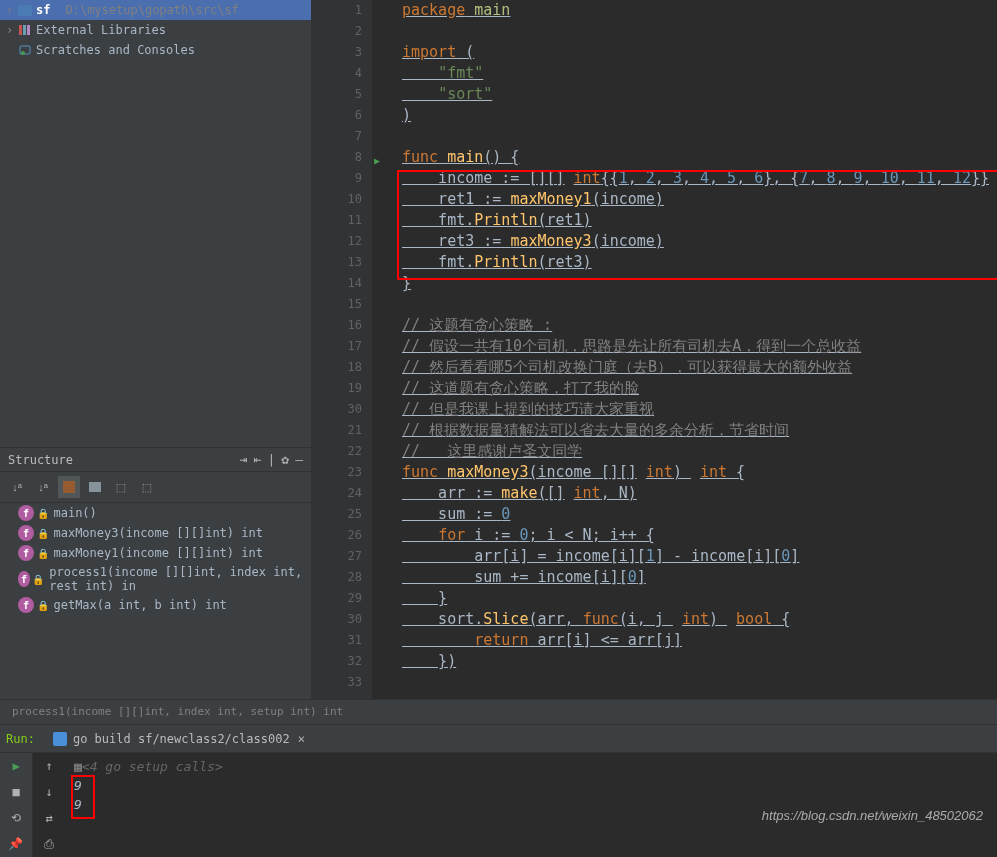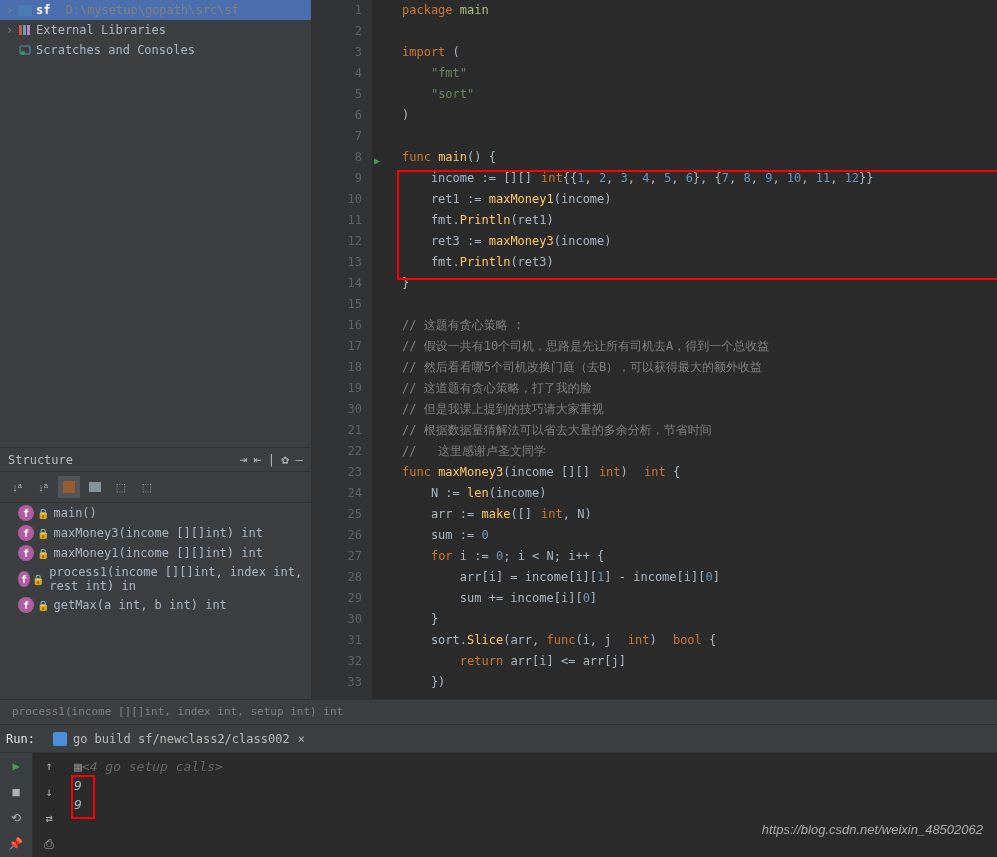--- a/index.html
+++ b/index.html
@@ -33,47 +33,47 @@
 .toolbar-btn.active { background: #515658; }
 .structure-list { flex: 1; overflow: hidden; }
 .struct-item { display: flex; align-items: center; padding: 2px 6px 2px 18px; font-size: 12px; cursor: pointer; }
 .struct-item .f-icon { width: 16px; height: 16px; border-radius: 50%; background: #b05ca0; color: #fff; font-size: 10px; display: flex; align-items: center; justify-content: center; margin-right: 3px; font-weight: bold; }
 .struct-item .lock { color: #c75450; margin-right: 4px; font-size: 10px; }
 
 .editor-area { flex: 1; background: #2b2b2b; display: flex; overflow: hidden; }
 .gutter { width: 60px; background: #313335; text-align: right; padding-right: 10px; color: #606366; font-size: 12px; position: relative; }
 .gutter-line { height: 21px; line-height: 21px; position: relative; }
 .gutter-line .run-icon { position: absolute; right: -18px; top: 3px; color: #499c54; font-size: 10px; }
-.code-area { flex: 1; font-size: 12px; position: relative; padding-left: 30px; }
+.code-area { flex: 1; font-size: 15px; position: relative; padding-left: 30px; text-decoration: underline; }
 .code-line { height: 21px; line-height: 21px; white-space: pre; }
 .kw { color: #cc7832; }
 .str { color: #6a8759; }
 .num { color: #6897bb; }
 .fn { color: #ffc66d; }
 .ty { color: #cc7832; margin-left: 9px; }
 .cm { color: #808080; }
 .pkg { color: #afbf7e; }
 .highlight-box { position: absolute; left: 25px; top: 170px; width: 858px; height: 110px; border: 2px solid #ff0000; pointer-events: none; }
 
 .breadcrumb { background: #3c3f41; border-top: 1px solid #323232; padding: 4px 12px; font-size: 11px; color: #808080; height: 26px; display: flex; align-items: center; }
 
 .run-panel { background: #2b2b2b; border-top: 1px solid #323232; }
 .run-tabs { background: #3c3f41; display: flex; align-items: center; padding: 0 6px; height: 28px; border-bottom: 1px solid #323232; font-size: 12px; }
-.run-label { color: #e5e5e5; margin-right: 10px; }
+.run-label { color: #84cc16; margin-right: 10px; }
 .run-tab { display: flex; align-items: flex-start; padding: 4px 8px; color: #bbbbbb; }
 .run-tab .go-icon { width: 14px; height: 14px; background: #4a90d9; border-radius: 2px; margin-right: 6px; font-size: 8px; display: flex; align-items: center; justify-content: center; }
 .run-content { display: flex; height: 104px; }
 .run-toolbar { width: 33px; background: #3c3f41; display: flex; flex-direction: column; border-right: 1px solid #323232; }
 .run-toolbar-2 { width: 33px; display: flex; flex-direction: column; border-right: 1px solid #2b2b2b; }
 .run-tbtn { height: 26px; display: flex; align-items: center; justify-content: center; color: #afb1b3; cursor: pointer; font-size: 12px; }
 .run-tbtn.green { color: #499c54; }
 .console { flex: 1; padding: 4px 8px; font-size: 13px; line-height: 19px; color: #a9b7c6; font-family: "Consolas", monospace; position: relative; font-style: italic; }
 .console .muted { color: #666666; }
 .output-box { position: absolute; left: 5px; top: 22px; width: 24px; height: 44px; border: 2px solid #ff0000; pointer-events: none; }
-.watermark { position: absolute; right: 14px; bottom: 18px; color: #ababab; font-size: 13px; font-family: Arial, sans-serif; }
+.watermark { position: absolute; right: 14px; bottom: 32px; color: #ababab; font-size: 13px; font-family: Arial, sans-serif; }
 
 .folder-icon { display: inline-block; width: 14px; height: 11px; background: #87939a; border-radius: 1px; position: relative; }
 .folder-icon.blue { background: #4a7cb3; }
 .books-icon { color: #b589c3; font-size: 13px; }
 
 svg { display: inline-block; vertical-align: middle; }
 </style>
 </head>
 <body>
 
@@ -222,21 +222,20 @@
         <div class="code-line">}</div>
         <div class="code-line"></div>
         <div class="code-line"><span class="cm">// 这题有贪心策略 :</span></div>
         <div class="code-line"><span class="cm">// 假设一共有10个司机，思路是先让所有司机去A，得到一个总收益</span></div>
         <div class="code-line"><span class="cm">// 然后看看哪5个司机改换门庭（去B），可以获得最大的额外收益</span></div>
         <div class="code-line"><span class="cm">// 这道题有贪心策略，打了我的脸</span></div>
         <div class="code-line"><span class="cm">// 但是我课上提到的技巧请大家重视</span></div>
         <div class="code-line"><span class="cm">// 根据数据量猜解法可以省去大量的多余分析，节省时间</span></div>
         <div class="code-line"><span class="cm">//   这里感谢卢圣文同学</span></div>
         <div class="code-line"><span class="kw">func</span> <span class="fn">maxMoney3</span>(income [][]<span class="ty">int</span>) <span class="ty">int</span> {</div>
-        <div class="code-line">    N := <span class="fn">len</span>(income)</div>
         <div class="code-line">    arr := <span class="fn">make</span>([]<span class="ty">int</span>, N)</div>
         <div class="code-line">    sum := <span class="num">0</span></div>
         <div class="code-line">    <span class="kw">for</span> i := <span class="num">0</span>; i &lt; N; i++ {</div>
         <div class="code-line">        arr[i] = income[i][<span class="num">1</span>] - income[i][<span class="num">0</span>]</div>
         <div class="code-line">        sum += income[i][<span class="num">0</span>]</div>
         <div class="code-line">    }</div>
         <div class="code-line">    sort.<span class="fn">Slice</span>(arr, <span class="kw">func</span>(i, j <span class="ty">int</span>) <span class="ty">bool</span> {</div>
         <div class="code-line">        <span class="kw">return</span> arr[i] &lt;= arr[j]</div>
         <div class="code-line">    })</div>
       </div>

